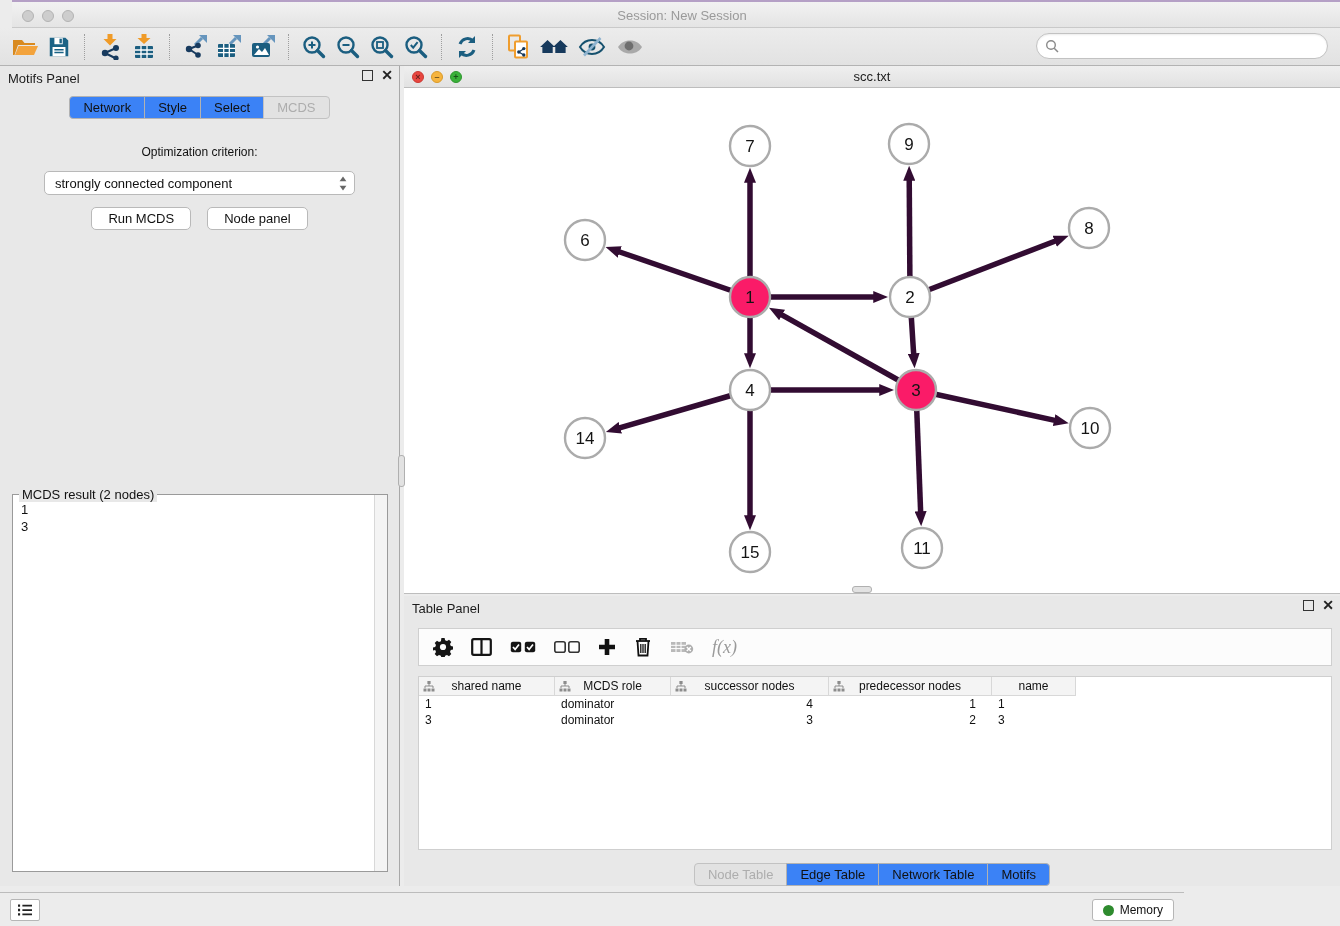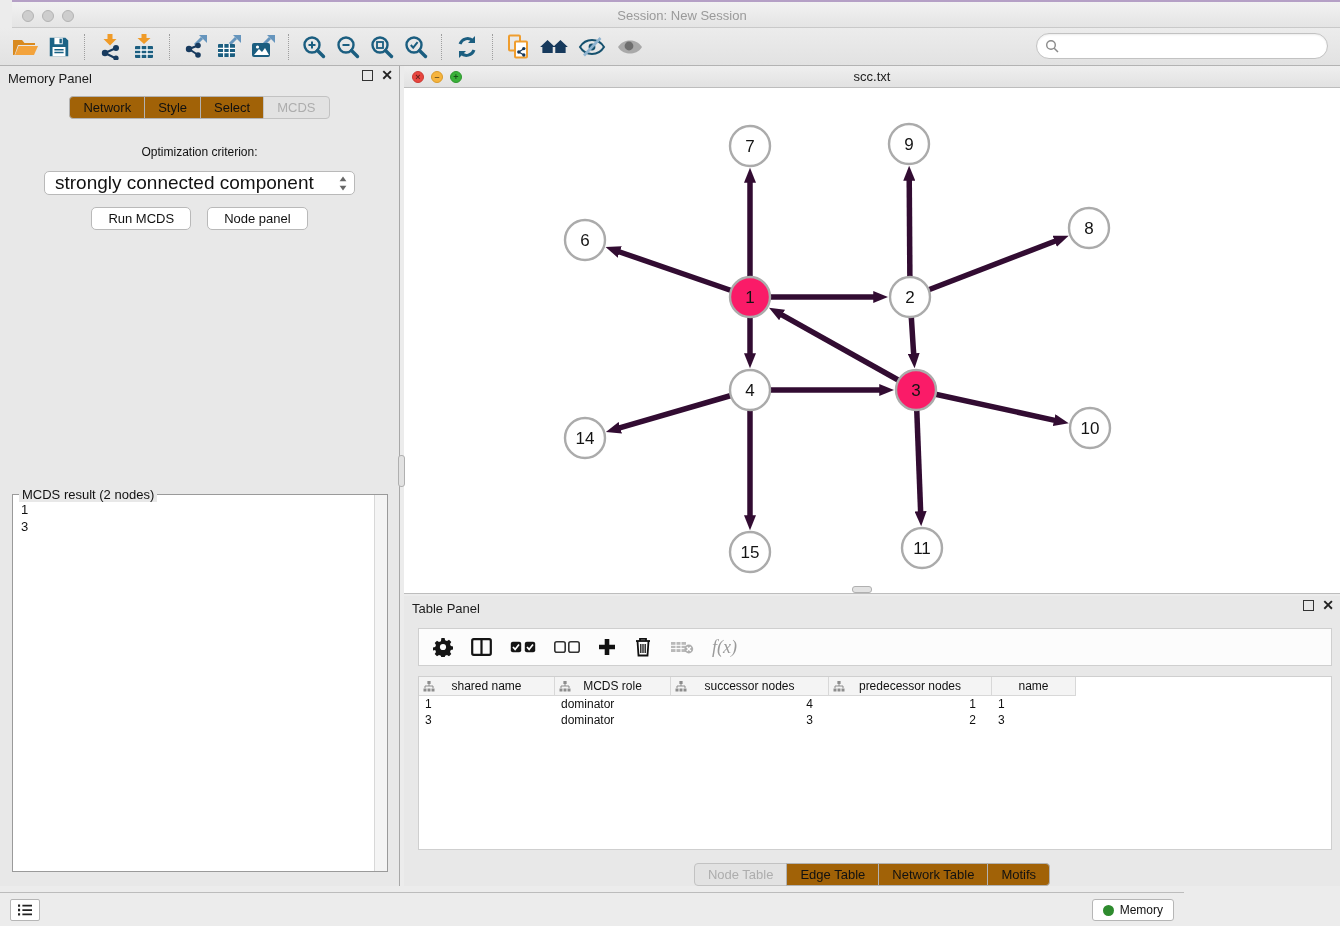--- a/index.html
+++ b/index.html
@@ -26,33 +26,33 @@
   .search input { border:none; outline:none; flex:1; height:20px; font-size:13px; background:transparent; }
 
   
   .panel-head { height:24px; position:relative; }
   .panel-head .ptitle { position:absolute; left:8px; top:5px; font-size:13px; color:#1c1c1c; }
   .panel-icons { position:absolute; right:6px; top:4px; display:flex; gap:8px; align-items:center; }
   .float-ic { width:11px; height:11px; border:1.6px solid #333; background:transparent; }
   .close-ic { font-size:14px; font-weight:bold; color:#222; line-height:11px; }
 
   .tabbar { display:flex; justify-content:center; }
-  .tab { background:#a16207; border:1px solid #b2b2b2; margin-left:-1px; padding:3px 13px;
+  .tab { background:#3b82f6; border:1px solid #b2b2b2; margin-left:-1px; padding:3px 13px;
     font-size:13px; color:#111; white-space:nowrap; }
   .tab:first-child { border-radius:4px 0 0 4px; margin-left:0; }
   .tab:last-child { border-radius:0 4px 4px 0; }
   .tab-active { background:#e2e2e2; color:#adadad; border-color:#c2c2c2; }
 
   
   .control-panel { position:absolute; left:0; top:66px; width:400px; height:820px;
     background:#e8e8e8; border-right:1px solid #a8a8a8; }
   .control-panel .tabbar { margin-top:6px; }
   .opt-label { text-align:center; font-size:12px; color:#111; margin-top:26px; }
   .dropdown { margin:12px 44px 0 44px; height:24px; background:#fff; border:1px solid #b9b9b9;
-    border-radius:5px; display:flex; align-items:center; padding:0 6px 0 10px; font-size:19px; color:#111; }
+    border-radius:5px; display:flex; align-items:center; padding:0 6px 0 10px; font-size:13px; color:#111; }
   .dropdown .dd-label { flex:1; }
   .btnrow { display:flex; justify-content:center; gap:16px; margin-top:12px; }
   .pbtn { background:#fff; border:1px solid #b9b9b9; border-radius:5px; padding:3px 16px; font-size:13px; color:#111; }
   .fieldset { position:absolute; left:12px; top:428px; width:376px; height:378px;
     border:1px solid #9a9a9a; background:#fff; }
   .fieldset .legend { position:absolute; left:6px; top:-8px; background:#e8e8e8; padding:0 3px; font-size:13px; color:#111; }
   .result-lines { position:absolute; left:0; top:2px; right:14px; bottom:0; padding:4px 8px; font-size:13px; line-height:17px; color:#111; overflow:hidden; }
   .result-scroll { position:absolute; right:0; top:0; bottom:0; width:13px; background:#f4f4f4; border-left:1px solid #d8d8d8; }
 
   
@@ -242,21 +242,21 @@
       <svg width="14" height="14" viewBox="0 0 14 14">
           <circle cx="6" cy="6" r="4.3" fill="none" stroke="#8a8a8a" stroke-width="1.4"></circle>
           <path d="M9.2 9.2L13 13" stroke="#8a8a8a" stroke-width="1.5"></path>
         </svg>
       <input placeholder="" style="">
     </div>
   </div>
 
   <div class="control-panel">
     <div class="panel-head">
-      <span class="ptitle">Memory Panel</span>
+      <span class="ptitle">Motifs Panel</span>
       <span class="panel-icons">
         <span class="float-ic"></span>
         <span class="close-ic">✕</span>
       </span>
     </div>
     <div class="tabbar">
         <div class="tab">Network</div>
         <div class="tab">Style</div>
         <div class="tab">Select</div>
         <div class="tab tab-active">MCDS</div>

